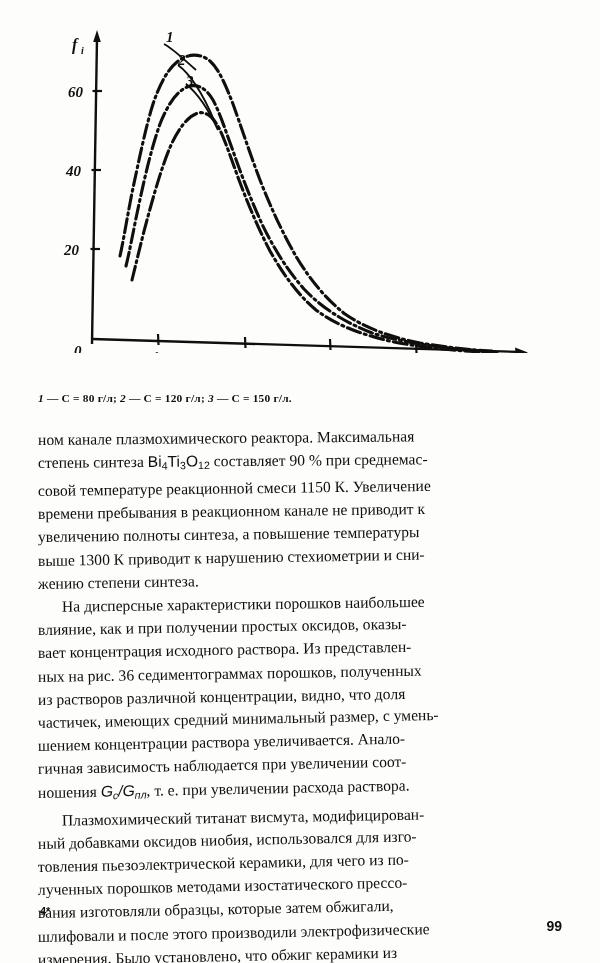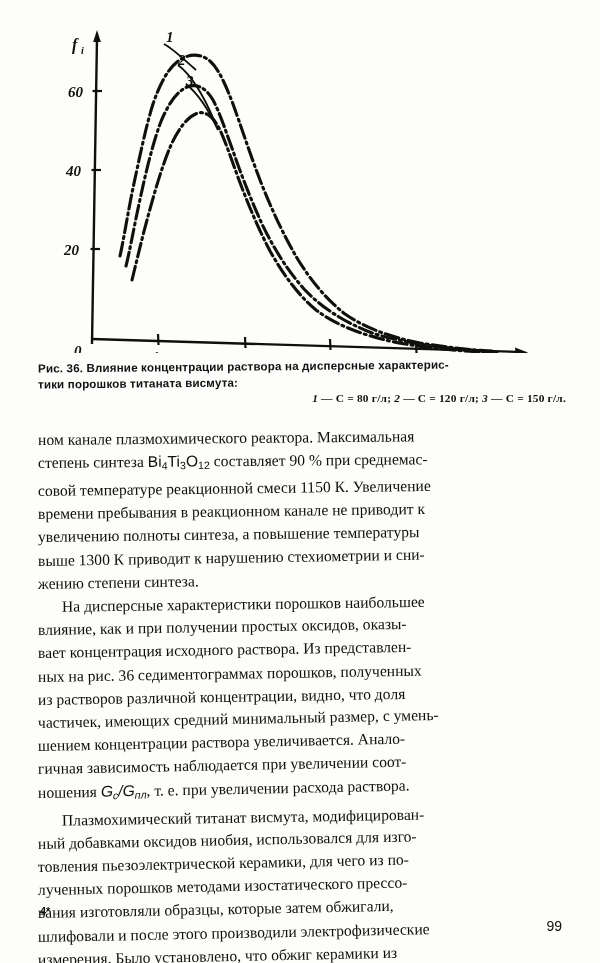--- a/index.html
+++ b/index.html
@@ -36,21 +36,21 @@
     font-family:"Liberation Sans", sans-serif;
     font-weight:600;
     color:#111;
     text-align:justify;
   }
   .caption-line{display:block;white-space:nowrap;}
   .caption-legend{
     position:absolute;
     left:38px;top:392px;
     width:528px;
-    text-align:right;
+    text-align:left;
     font-size:11.4px;
     font-family:"Liberation Serif", serif;
     font-weight:bold;
     letter-spacing:.2px;
   }
   .caption-legend i{font-style:italic;}
   sub{font-size:.68em;vertical-align:-.25em;}
 
   
   .body-text{
@@ -84,21 +84,21 @@
     left:40px;top:905px;
     font-size:11px;
     font-family:"Liberation Sans", sans-serif;
     font-weight:bold;
   }
   .footer-right{
     position:absolute;
     right:38px;top:918px;
     font-size:14px;
     font-family:"Liberation Sans", sans-serif;
-    font-weight:normal;
+    font-weight:bold;
   }
   .axis-label{
     font-family:"Liberation Serif", serif;
     font-style:italic;
     font-weight:bold;
   }
 </style>
 </head>
 <body>
 
@@ -182,24 +182,20 @@
 
       <g>
         <text x="72" y="42" class="axis-label" font-size="16" fill="#100f0d">f</text>
         <text x="81" y="46" class="axis-label" font-size="10" fill="#100f0d">i</text>
       </g>
 
       <text x="473" y="352" class="axis-label" font-size="12" fill="#100f0d">r, мкм</text>
     </svg>
   </div>
 
-  <div class="caption">
-    <span class="caption-line skew1">Рис. 36. Влияние концентрации раствора на дисперсные характерис-</span>
-    <span class="caption-line skew1">тики порошков титаната висмута:</span>
-  </div>
 
   <div class="caption-legend">
     <i>1</i><span> — C = 80 г/л; </span><i>2</i><span> — C = 120 г/л; </span><i>3</i><span> — C = 150 г/л.</span>
   </div>
 
   <div class="body-text">
 
     <p class="para">
       <span class="tline skew1">ном канале плазмохимического реактора. Максимальная</span>
       <span class="tline skew1"><span>степень синтеза </span><span class="formula"><span>Bi</span><sub>4</sub><span>Ti</span><sub>3</sub><span>O</span><sub>12</sub></span><span> составляет 90 %  при среднемас-</span></span>

